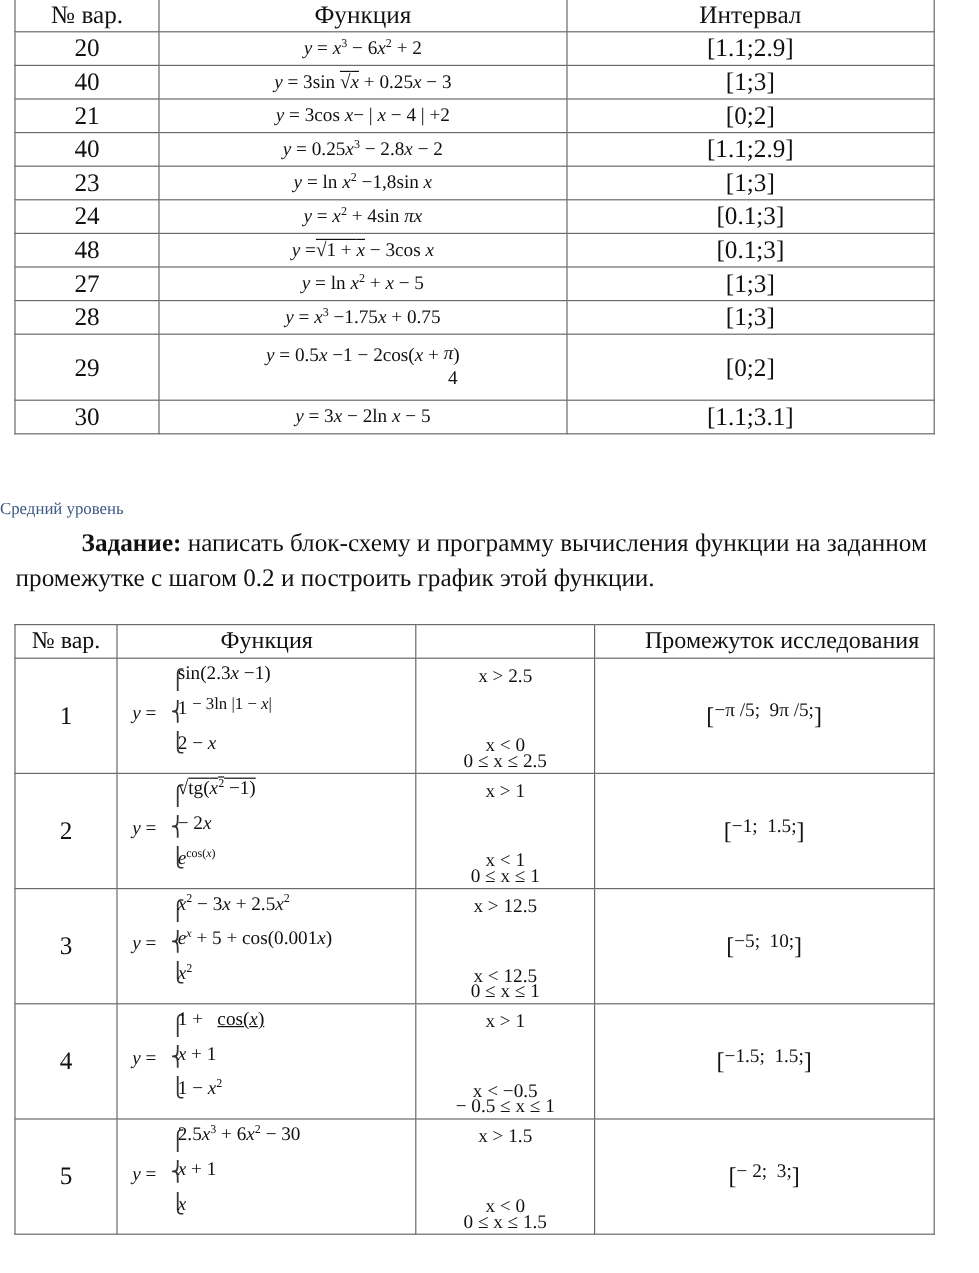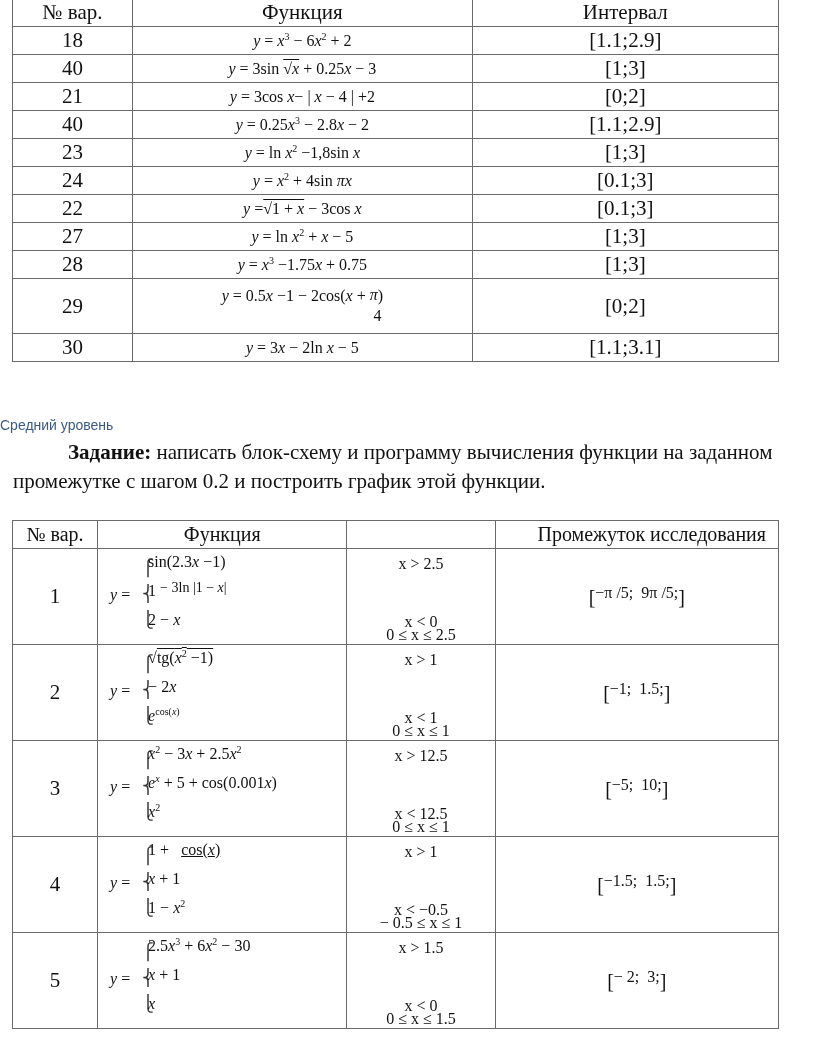--- a/index.html
+++ b/index.html
@@ -12,21 +12,21 @@
   .t1 th { height: 27px; font-size: 21px; text-align: center; }
   .t1 td { height: 27px; text-align: center; }
   .t1 tr.tall td { height: 54px; }
   .num { font-size: 21px; }
   .interval { font-size: 21px; }
   .fn { font-size: 16px; font-style: normal; }
   .fn i { font-style: italic; }
   sup { font-size: 10px; vertical-align: 6px; line-height: 0; }
   .frac { display: inline-block; vertical-align: middle; text-align: center; line-height: 1; }
   .frac span { display: block; }
-  .section { position: absolute; left: 0; top: 417px; font-family: Liberation Sans, sans-serif;
+  .section { position: absolute; left: 0; top: 417px; font-family: Liberation Serif, serif;
              font-size: 14px; color: #3c5a84; text-align: center; }
   .task { position: absolute; left: 13px; top: 438px; width: 790px; font-size: 21px; line-height: 29px; }
   .task .indent { display: inline-block; width: 55px; }
   .task b { font-weight: bold; }
   .t2 { left: 12px; top: 520px; width: 767px; }
   .t2 .d1 { width: 85px; } .t2 .d2 { width: 249px; } .t2 .d3 { width: 148px; } .t2 .d4 { width: 283px; }
   .t2 th { height: 27px; font-size: 20px; }
   .t2 th.left { text-align: center; }
   .t2 th.right { text-align: right; padding-right: 12px; padding-left: 36px; }
   .t2 td { height: 95px; vertical-align: middle; }
@@ -52,21 +52,21 @@
       <col class="c2">
       <col class="c3">
     </colgroup>
   <tbody>
       <tr>
     <th>№ вар.</th>
     <th>Функция</th>
     <th>Интервал</th>
   </tr>
   <tr>
-    <td class="num">18</td>
+    <td class="num">20</td>
     <td class="fn"><i>y</i> = <i>x</i><sup>3</sup> − 6<i>x</i><sup>2</sup> + 2</td>
     <td class="interval">[1.1;2.9]</td>
   </tr>
   <tr>
     <td class="num">40</td>
     <td class="fn"><i>y</i> = 3sin <span style="text-decoration:overline">√<i>x</i></span> + 0.25<i>x</i> − 3</td>
     <td class="interval">[1;3]</td>
   </tr>
   <tr>
     <td class="num">21</td>
@@ -82,21 +82,21 @@
     <td class="num">23</td>
     <td class="fn"><i>y</i> = ln <i>x</i><sup>2</sup> −1,8sin <i>x</i></td>
     <td class="interval">[1;3]</td>
   </tr>
   <tr>
     <td class="num">24</td>
     <td class="fn"><i>y</i> = <i>x</i><sup>2</sup> + 4sin <i>πx</i></td>
     <td class="interval">[0.1;3]</td>
   </tr>
   <tr>
-    <td class="num">22</td>
+    <td class="num">48</td>
     <td class="fn"><i>y</i> =<span style="text-decoration:overline">√1 + <i>x</i></span> − 3cos <i>x</i></td>
     <td class="interval">[0.1;3]</td>
   </tr>
   <tr>
     <td class="num">27</td>
     <td class="fn"><i>y</i> = ln <i>x</i><sup>2</sup> + <i>x</i> − 5</td>
     <td class="interval">[1;3]</td>
   </tr>
   <tr>
     <td class="num">28</td>

